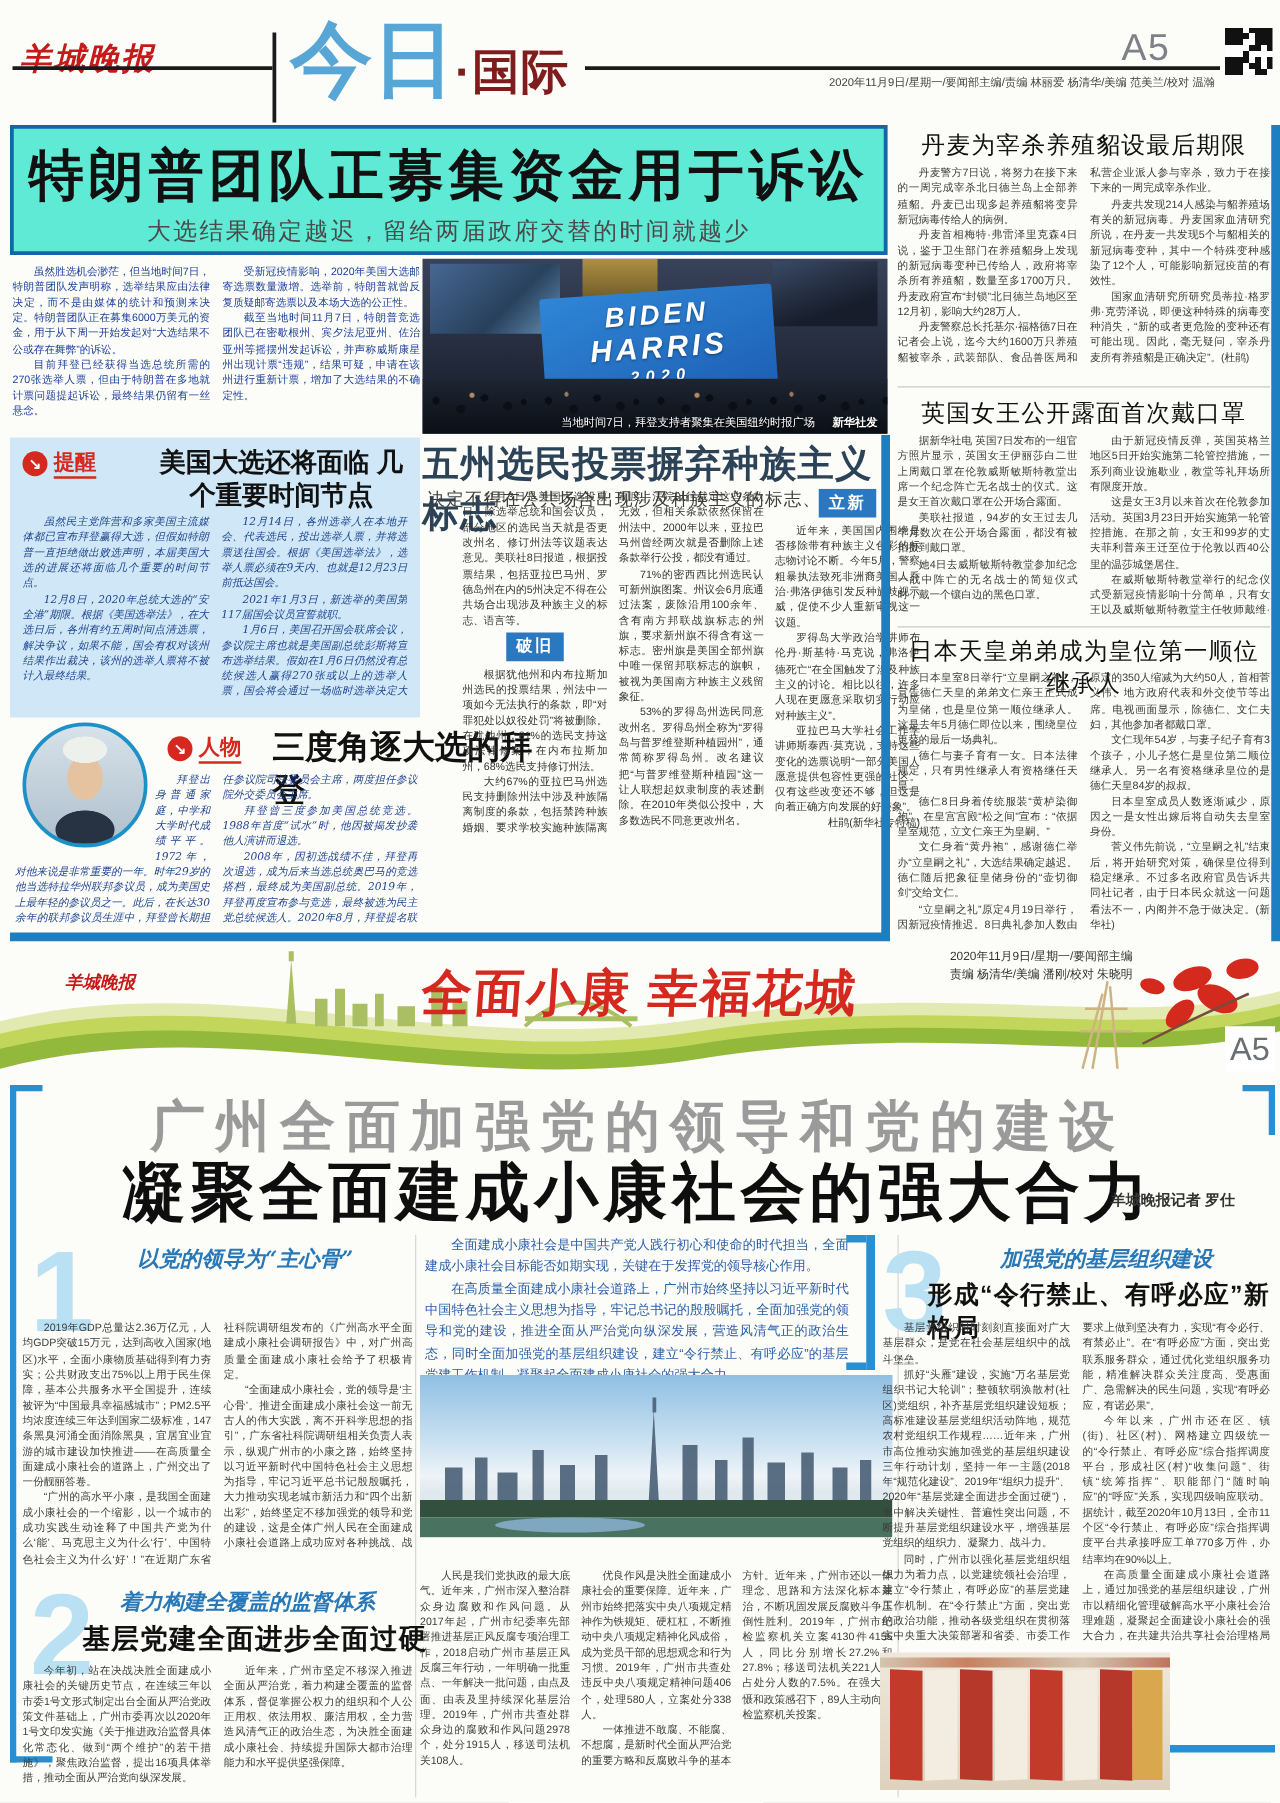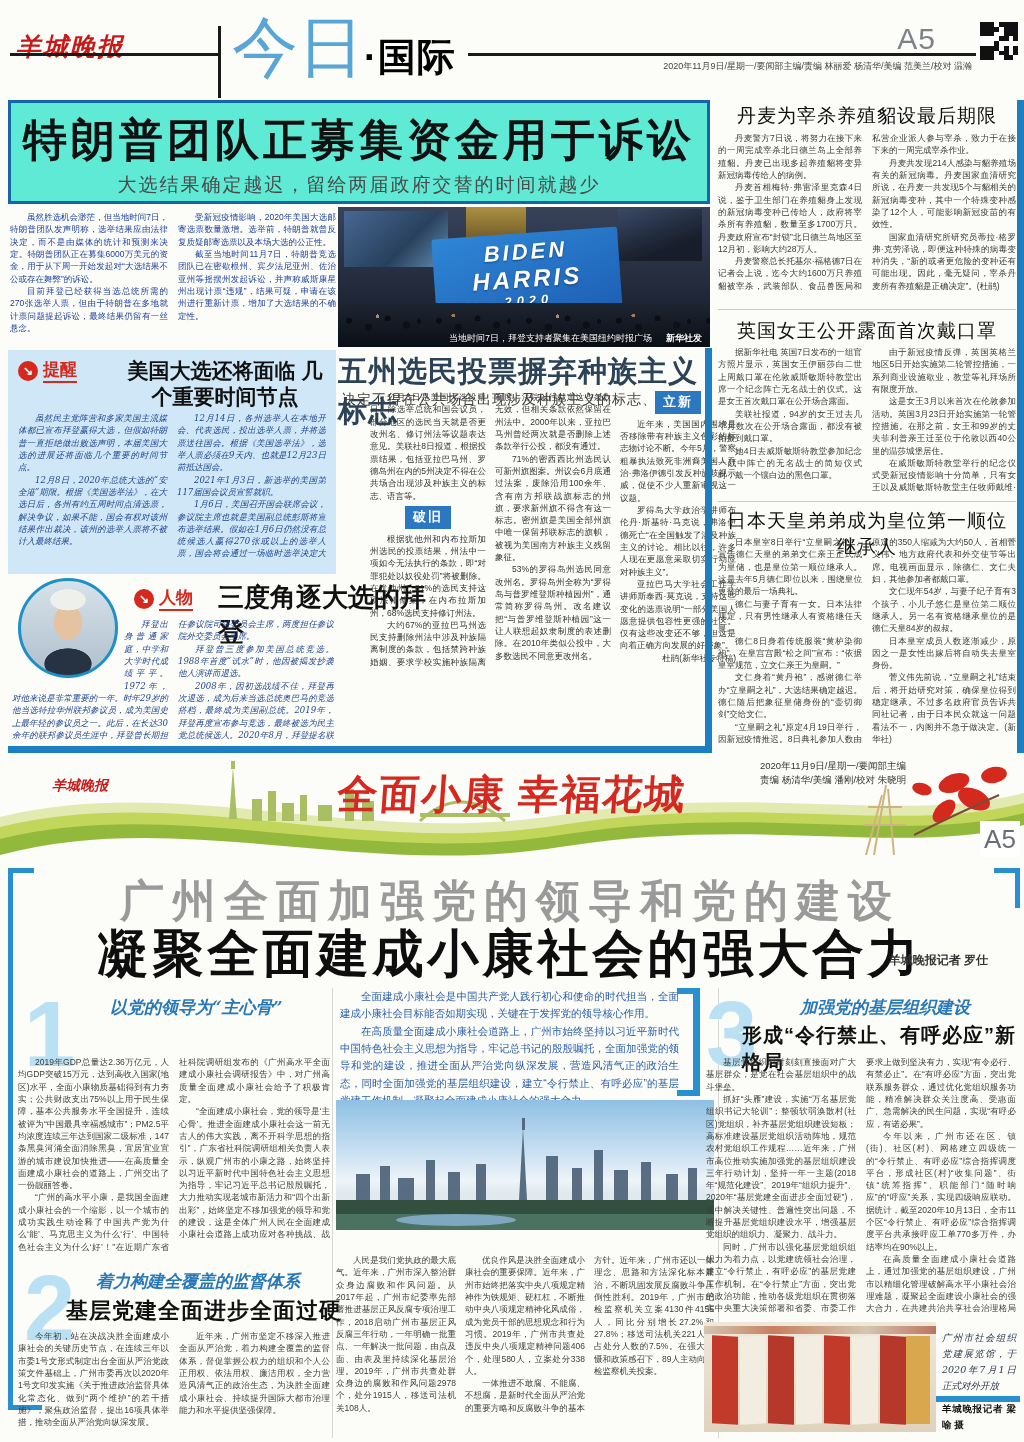--- a/index.html
+++ b/index.html
@@ -15,22 +15,22 @@
   .blue-text{color:#1c3f98;}
   .sign{text-align:right;text-indent:0;font-weight:bold;}
 
   
   .masthead{color:#c61a1a;font-family:"DejaVu Serif",serif;font-style:italic;font-weight:bold;}
   #mast-top{left:16px;top:30px;font-size:25px;letter-spacing:2px;}
   #hrule-l{left:10px;top:53px;width:208px;height:3px;background:#1a1a1a;}
   #hrule-r{left:468px;top:53px;width:508px;height:3px;background:#1a1a1a;}
   #vrule{left:218px;top:26px;width:3px;height:72px;background:#1a1a1a;}
   #sec-title{left:232px;top:14px;width:230px;}
-  #sec-title .jin{font-size:66px;font-weight:normal;color:#57a6d6;line-height:1;}
-  #sec-title .rest{font-size:38px;font-weight:bold;color:#000000;letter-spacing:1px;}
+  #sec-title .jin{font-size:66px;font-weight:bold;color:#57a6d6;line-height:1;}
+  #sec-title .rest{font-size:38px;font-weight:bold;color:#7f1d1d;letter-spacing:1px;}
   #pageno-top{right:88px;top:22px;font-size:30px;color:#7d8288;letter-spacing:1px;}
   #dateline-top{right:52px;top:60px;font-size:9px;color:#444;}
   #qr{right:6px;top:22px;}
 
   
   #lead-box{left:8px;top:100px;width:702px;height:104px;border:3px solid #1565ad;background:#5eead4;text-align:center;}
   #lead-box h1{margin:8px 0 2px;font-size:44px;letter-spacing:4px;color:#111;font-weight:900;}
   #lead-box .sub{font-size:19px;color:#4a4a4a;letter-spacing:2px;}
   #lead-body{left:10px;top:211px;width:326px;height:134px;}
   #lead-photo{left:338px;top:207px;width:372px;height:140px;overflow:hidden;
@@ -405,18 +405,14 @@
     <div class="strip" data-name="exhibit-banner-strip"></div>
     <div class="panel" style="left:8px;background:#c23a2a;transform:skewY(3deg)" data-name="exhibit-panel"></div>
     <div class="panel" style="left:36px;background:#f3ece0;transform:skewY(-3deg)" data-name="exhibit-panel"></div>
     <div class="panel" style="left:64px;background:#b5382a;transform:skewY(3deg)" data-name="exhibit-panel"></div>
     <div class="panel" style="left:92px;background:#f3ece0;transform:skewY(-3deg)" data-name="exhibit-panel"></div>
     <div class="panel" style="left:120px;background:#c23a2a;transform:skewY(3deg)" data-name="exhibit-panel"></div>
     <div class="panel" style="left:148px;background:#f3ece0;transform:skewY(-3deg)" data-name="exhibit-panel"></div>
     <div class="panel" style="left:176px;background:#b5382a;transform:skewY(3deg)" data-name="exhibit-panel"></div>
     <div class="panel" style="left:202px;width:24px;background:#d9a84e" data-name="exhibit-panel-gold"></div>
   </div>
-  <div class="abs kai" id="exhibit-caption" data-name="exhibit-caption">
-    <div data-name="caption-text">广州市社会组织党建展览馆，于2020年7月1日正式对外开放</div>
-    <div id="exhibit-credit" data-name="photo-credit">羊城晚报记者 梁喻 摄</div>
-  </div>
 
 </div>
 
 </body></html>

